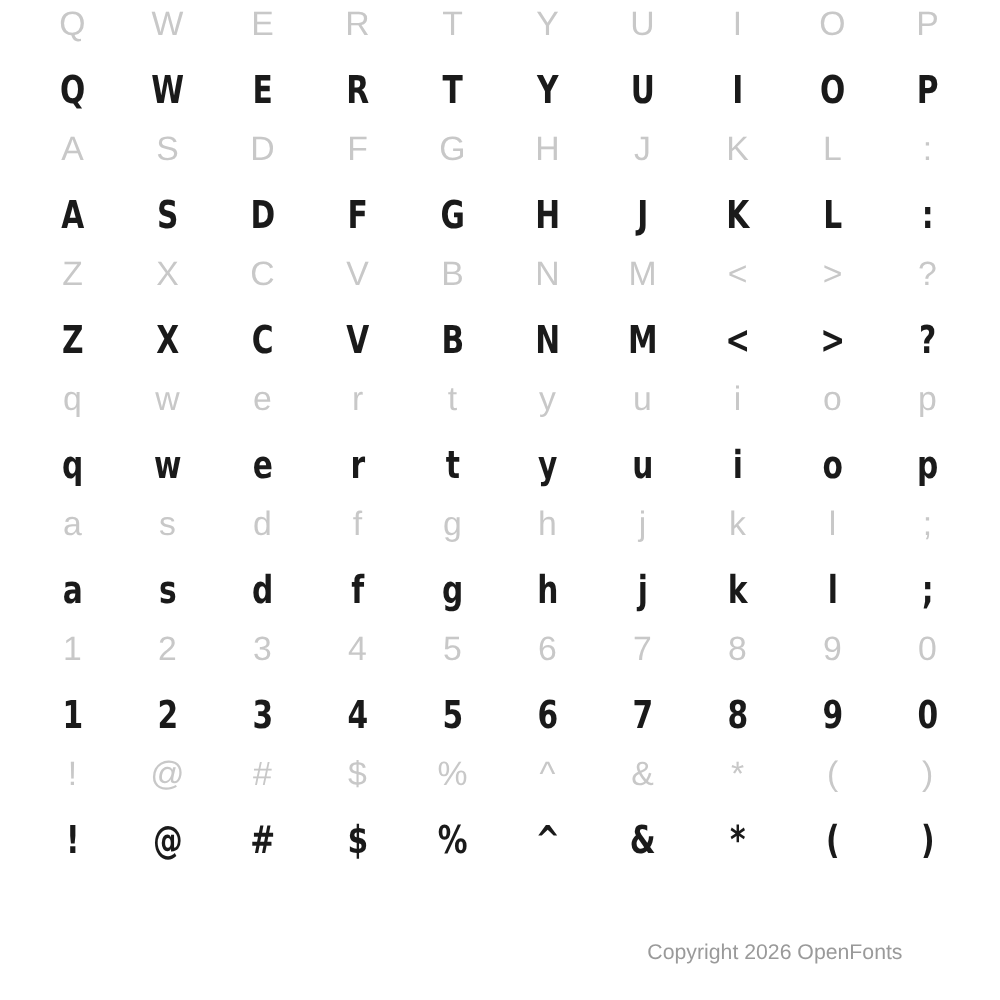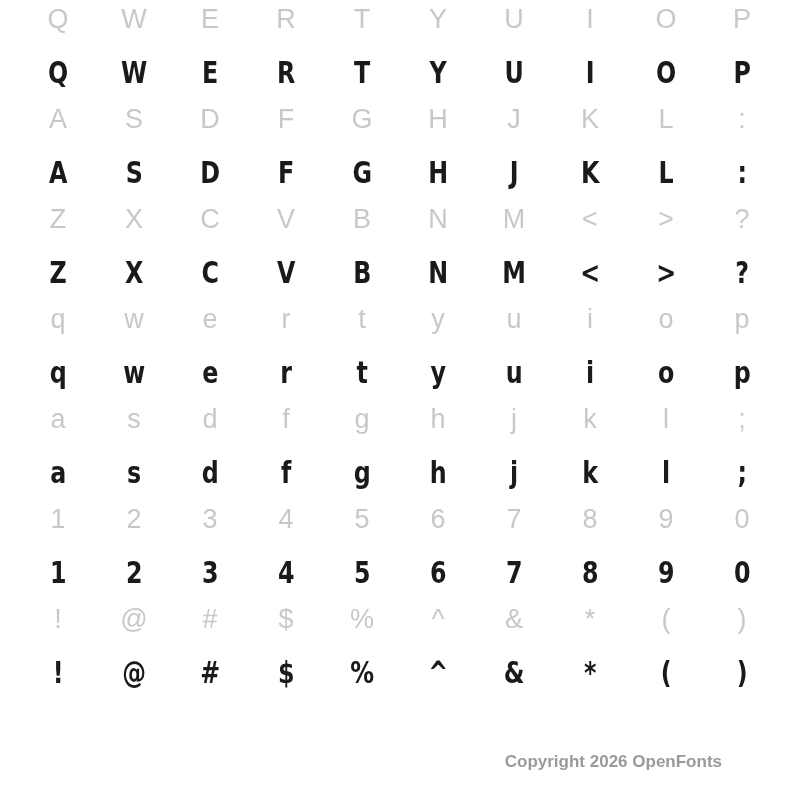--- a/index.html
+++ b/index.html
@@ -58,21 +58,20 @@
     height: 6px;
   }
   #footer {
     position: absolute;
     right: 78px;
     bottom: 28px;
     color: #9a9a9a;
     font-size: 17px;
     font-family: "Liberation Sans", sans-serif;
     white-space: nowrap;
-    font-weight: bold;
   }
 </style>
 </head>
 <body>
 
 <div id="specimen">
   <div id="top-spacer"></div>
   <div id="rows-container">
       <div class="row ref">
         <div class="cell">Q</div>

